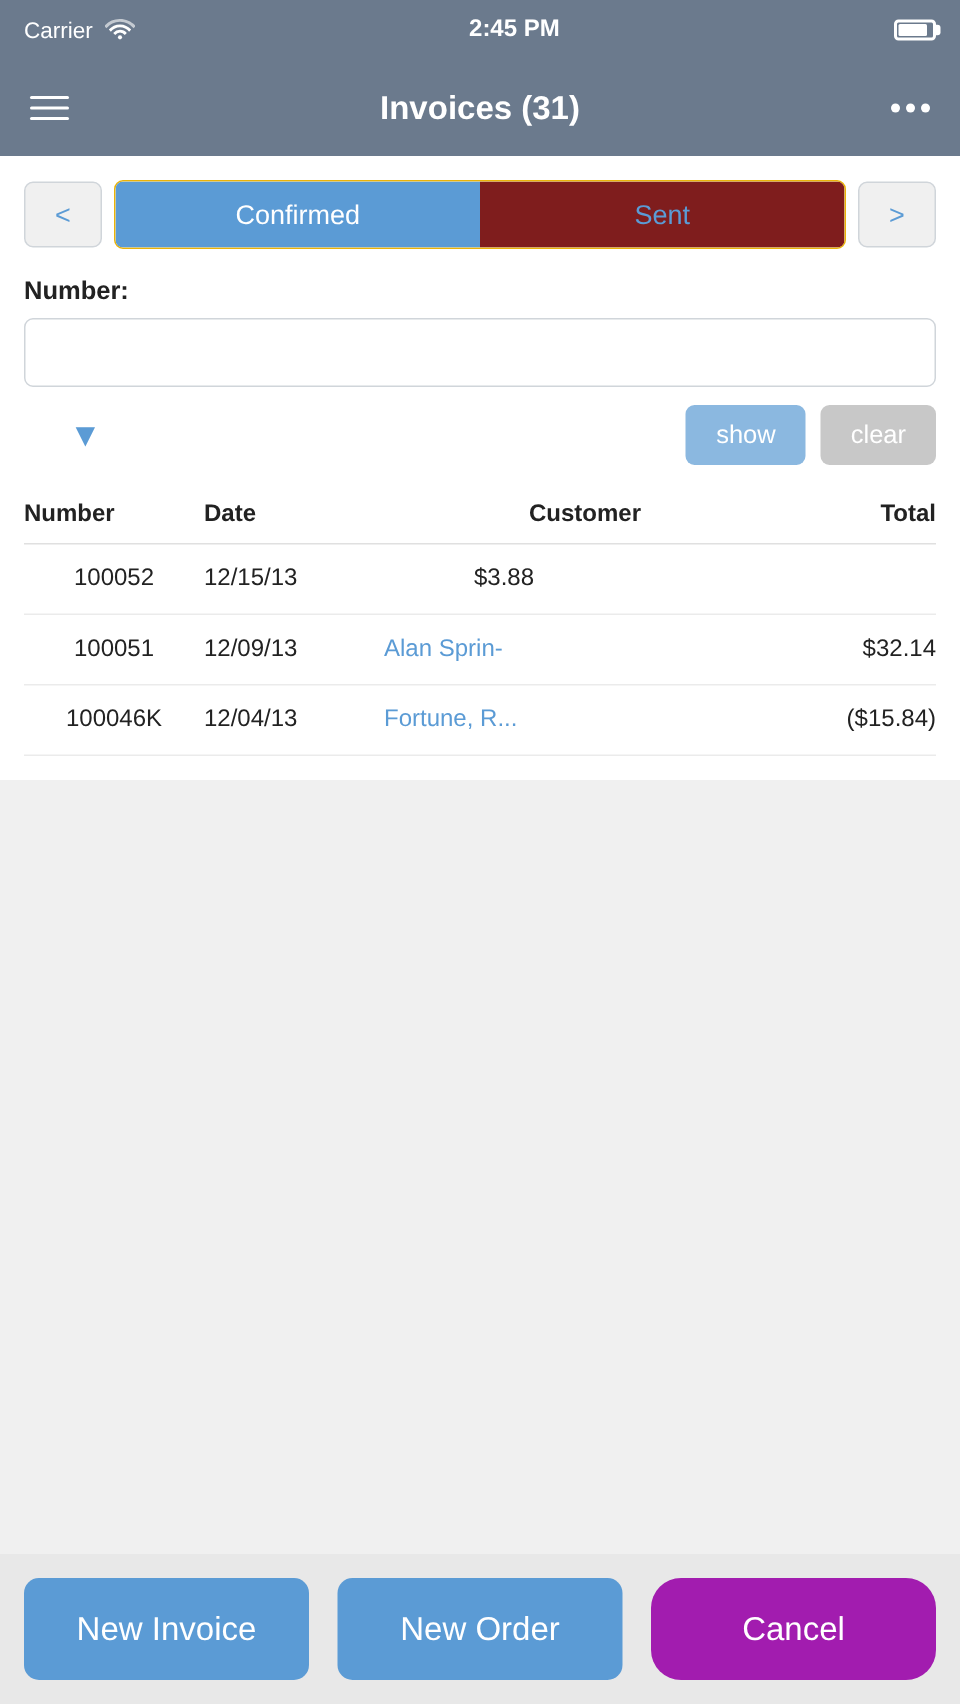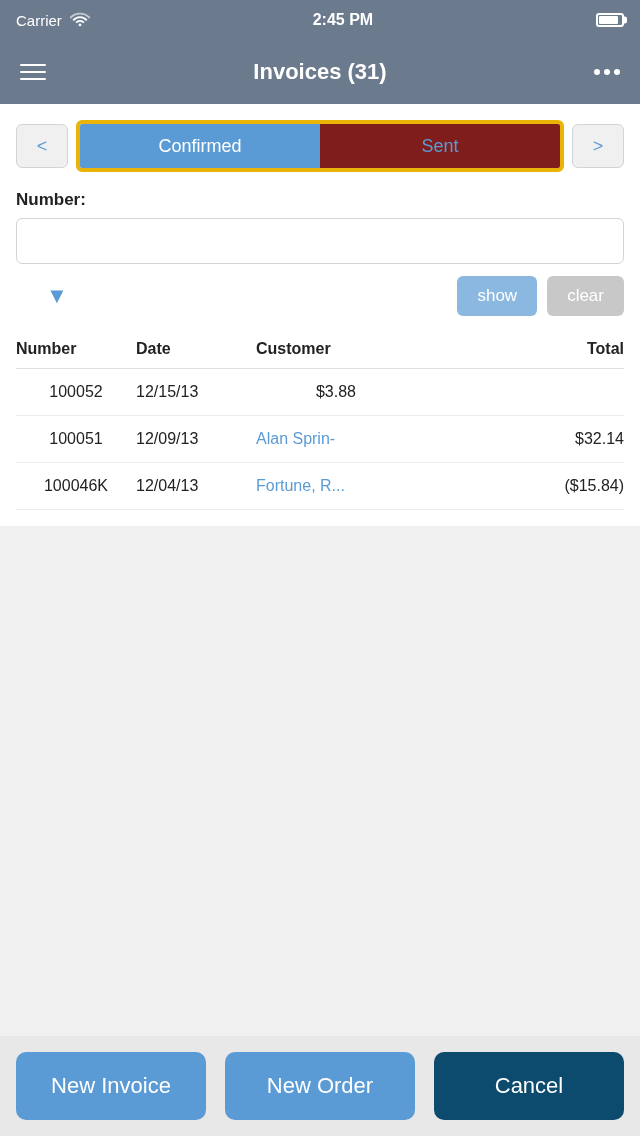--- a/index.html
+++ b/index.html
@@ -112,21 +112,21 @@
       font-size: 18px;
       color: #5b9bd5;
       flex-shrink: 0;
     }
     .tabs-container {
       display: flex;
       flex: 1;
       margin: 0 8px;
       border-radius: 6px;
       overflow: hidden;
-      border: 4px solid #eab308;
+      border: 1px solid #eab308;
     }
     .tab-btn {
       flex: 1;
       height: 44px;
       border: none;
       font-size: 18px;
       cursor: pointer;
       font-weight: 400;
     }
     .tab-btn.active {
@@ -190,21 +190,21 @@
     }
 
     
     .table-header {
       display: flex;
       padding: 10px 0;
       border-bottom: 1px solid #e0e0e0;
     }
     .col-number { width: 120px; font-size: 16px; font-weight: 700; color: #222; }
     .col-date { width: 120px; font-size: 16px; font-weight: 700; color: #222; }
-    .col-customer { flex: 1; font-size: 16px; font-weight: 700; color: #222; }
+    .col-customer { flex: 1; font-size: 16px; font-weight: 700; color: #222; text-align: center; }
     .col-total { width: 100px; font-size: 16px; font-weight: 700; color: #222; text-align: right; }
 
     .table-row {
       display: flex;
       align-items: center;
       padding: 14px 0;
       border-bottom: 1px solid #ebebeb;
     }
     .cell-number { width: 120px; font-size: 16px; color: #222; text-align: center; }
     .cell-date { width: 120px; font-size: 16px; color: #222; }
@@ -227,21 +227,21 @@
       width: 100%;
       height: 68px;
       border: none;
       border-radius: 10px;
       font-size: 22px;
       font-weight: 400;
       cursor: pointer;
       color: white;
     }
     .btn-blue { background: #5b9bd5; }
-    .btn-dark { background: #0c4a6e; }
+    .btn-dark { background: #a21caf; border-radius: 20px; }
   </style>
 </head>
 <body>
 
 <div class="status-bar">
   <div class="status-left">
     <span class="status-carrier">Carrier</span>
     <span class="wifi-icon">
       <svg width="20" height="16" viewBox="0 0 22 16" fill="white">
         <path d="M11 13a1.5 1.5 0 1 1 0 3 1.5 1.5 0 0 1 0-3z"></path>

